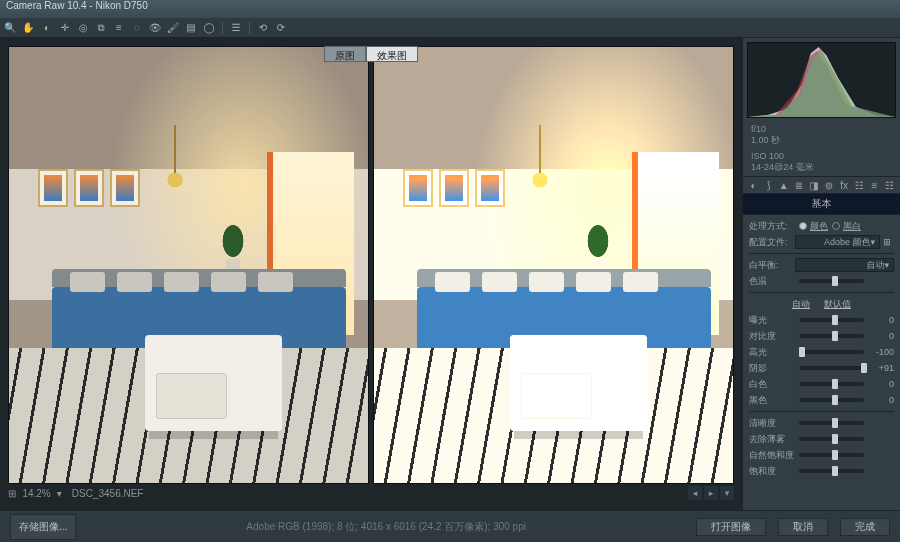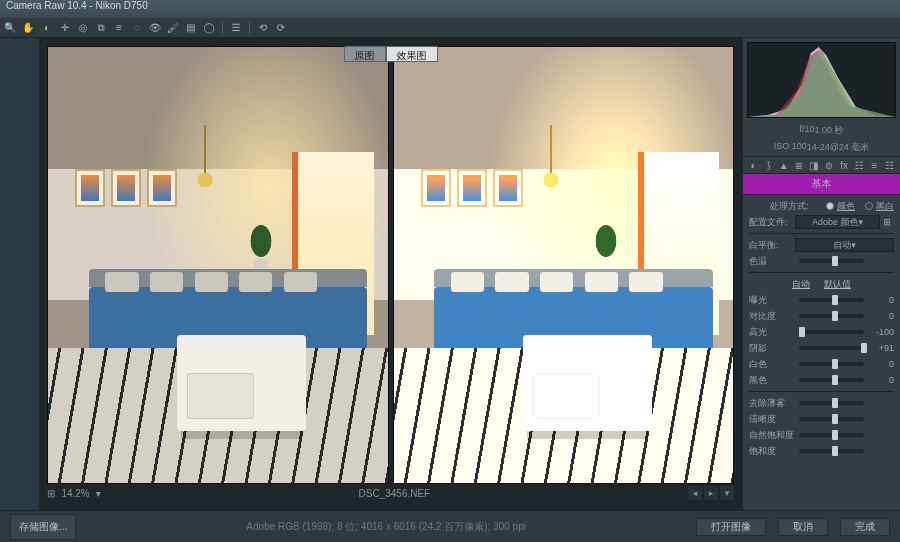--- a/index.html
+++ b/index.html
@@ -6,21 +6,21 @@
   body { width: 900px; height: 542px; background: #2a3a42; color: #a0a8ac; font-size: 10px; overflow: hidden; }
 
   .titlebar { height: 18px; background: linear-gradient(#4a5a62, #3a4a52); display: flex; padding: 0 6px; color: #d0d8dc; }
   .titlebar .title { font-size: 10px; }
   .titlebar .spacer { flex: 1; }
 
   .toolbar { height: 20px; background: #2e3a40; display: flex; align-items: center; padding: 0 4px; gap: 4px; border-bottom: 1px solid #1c2428; }
   .toolbar .tool { width: 14px; height: 14px; display: flex; align-items: center; justify-content: center; color: #a8b0b4; cursor: pointer; }
   .toolbar .sep { width: 1px; height: 12px; background: #4a565c; margin: 0 2px; }
 
-  .main { display: flex; height: 472px; margin-left: 39px; }
+  .main { display: flex; height: 472px; }
   .preview-pane { flex: 1; background: #1e262a; position: relative; padding: 8px; display: flex; flex-direction: column; }
   .preview-body { flex: 1; display: flex; gap: 4px; position: relative; }
   .preview-img { flex: 1; background: #3a3a3a; position: relative; overflow: hidden; border: 1px solid #0c1012; }
   .room {
     width: 100%; height: 100%;
     background:
       radial-gradient(ellipse at 65% 32%, rgba(255,230,170,0.85) 0%, rgba(255,230,170,0) 40%),
       linear-gradient(180deg, #9b8e80 0 28%, #d9d1c5 28% 58%, #a19587 58% 100%);
   }
   .room.after {
@@ -43,40 +43,40 @@
   .plant::before{content:"";position:absolute;left:2px;bottom:0;width:14px;height:12px;background:#d7cfc2;border-radius:2px;}
   .plant::after{content:"";position:absolute;left:-4px;top:0;width:26px;height:40px;background:radial-gradient(ellipse,#2d5a2a 0 55%,transparent 58%);}
   .window { position:absolute; right:4%; top:24%; width:24%; height:42%; background:linear-gradient(#fff4d8,#ffe8b0); border-left:6px solid #e06a2d; }
 
   .tab-labels { position:absolute; left:50%; top:0; transform:translateX(-50%); display:flex; height:16px; z-index:5; }
   .tab-labels .tab { padding:2px 10px; font-size:10px; background:#8a9398; color:#1a1a1a; border:1px solid #5a646a; }
   .tab-labels .tab.active { background:#dfe3e5; }
 
   .preview-footer { height:18px; display:flex; align-items:center; gap:10px; font-size:10px; color:#8a9296; }
   .preview-footer .left { display:flex; align-items:center; gap:6px; }
-  .preview-footer .center { flex:1; text-align:center; }
+  .preview-footer .center { flex:1; text-align:left; }
 
   .side { width:158px; background:#323e44; border-left:1px solid #1c2428; display:flex; flex-direction:column; }
   .histogram { height:76px; margin:4px; background:#1a2226; position:relative; border:1px solid #0e1416; }
   .histogram svg { width:100%; height:100%; }
-  .meta { font-size:9px; color:#8a9296; padding:2px 8px; display:flex; justify-content:center; }
+  .meta { font-size:9px; color:#8a9296; padding:2px 8px; display:flex; justify-content:flex-start;flex-direction:column; }
   .panel-tabs { height:18px; display:flex; align-items:center; gap:2px; padding:0 4px; border-top:1px solid #1c2428; border-bottom:1px solid #1c2428; }
   .panel-tabs .pt { width:14px; height:14px; display:flex; align-items:center; justify-content:center; color:#9aa2a6; cursor:pointer; font-size:10px; }
-  .panel-title { text-align:center; font-size:10px; padding:3px 0; background:#a21caf; color:#aeb6ba; border-bottom:1px solid #1c2428; }
+  .panel-title { text-align:center; font-size:10px; padding:3px 0; background:#0f172a; color:#aeb6ba; border-bottom:1px solid #1c2428; }
   .panel-body { flex:1; overflow:hidden; padding:4px 6px; font-size:9px; }
   .row { display:flex; align-items:center; height:14px; margin-bottom:2px; }
   .row .lbl { width:46px; color:#9aa2a6; white-space:nowrap; overflow:hidden; }
   .row .val { width:26px; text-align:right; color:#9aa2a6; }
   .row .slider { flex:1; height:4px; background:#1e262a; position:relative; margin:0 4px; border-radius:2px; }
   .row .slider .thumb { position:absolute; top:-3px; width:6px; height:10px; background:#c8d0d4; border-radius:1px; }
-  .row.radio { justify-content:flex-end; gap:10px; }
+  .row.radio { justify-content:flex-start; gap:4px; }
   .row.radio label { display:flex; align-items:center; gap:3px; color:#9aa2a6;text-decoration:underline; }
   .row.radio .r { width:8px;height:8px;border-radius:50%;border:1px solid #7a8488;display:inline-block; }
   .row.radio .r.on{ background:#c8d0d4; }
-  .row.select .sel { flex:1; height:14px; background:#26323a; border:1px solid #1a2226; padding:0 4px; display:flex; align-items:center; justify-content:center; color:#9aa2a6; }
+  .row.select .sel { flex:1; height:14px; background:#26323a; border:1px solid #1a2226; padding:0 4px; display:flex; align-items:center; justify-content:flex-end; color:#9aa2a6; }
   .row.btns { justify-content:center; gap:14px; }
   .row.btns .lnk { color:#aeb6ba; text-decoration:underline; cursor:pointer; }
   .hr { height:1px; background:#1c2428; margin:4px 0; }
 
   .bottombar { height:32px; background:#2e3a40; border-top:1px solid #1c2428; display:flex; align-items:center; padding:0 10px; gap:12px; }
   .bottombar .info { flex:1; font-size:10px; color:#6e787c; text-align:center; }
   .btn { height:18px; padding:0 14px; background:#3a464c; border:1px solid #222c30; color:#b8c0c4; font-size:10px; display:flex; align-items:center; cursor:pointer; }
   .btn.small { padding:12px 8px; }
 
   .nav-icons { display:flex; gap:2px; }
@@ -288,28 +288,28 @@
         </div>
       <div class="row">
           <span class="lbl">黑色</span>
           <div class="slider">
             <div class="thumb" style="left:50%"></div>
           </div>
           <span class="val">0</span>
         </div>
       <div class="hr"></div>
       <div class="row">
+          <span class="lbl">清晰度</span>
+          <div class="slider">
+            <div class="thumb" style="left:50%"></div>
+          </div>
+          <span class="val"></span>
+        </div>
+      <div class="row">
           <span class="lbl">去除薄雾</span>
-          <div class="slider">
-            <div class="thumb" style="left:50%"></div>
-          </div>
-          <span class="val"></span>
-        </div>
-      <div class="row">
-          <span class="lbl">清晰度</span>
           <div class="slider">
             <div class="thumb" style="left:50%"></div>
           </div>
           <span class="val"></span>
         </div>
       <div class="row">
           <span class="lbl">自然饱和度</span>
           <div class="slider">
             <div class="thumb" style="left:50%"></div>
           </div>

